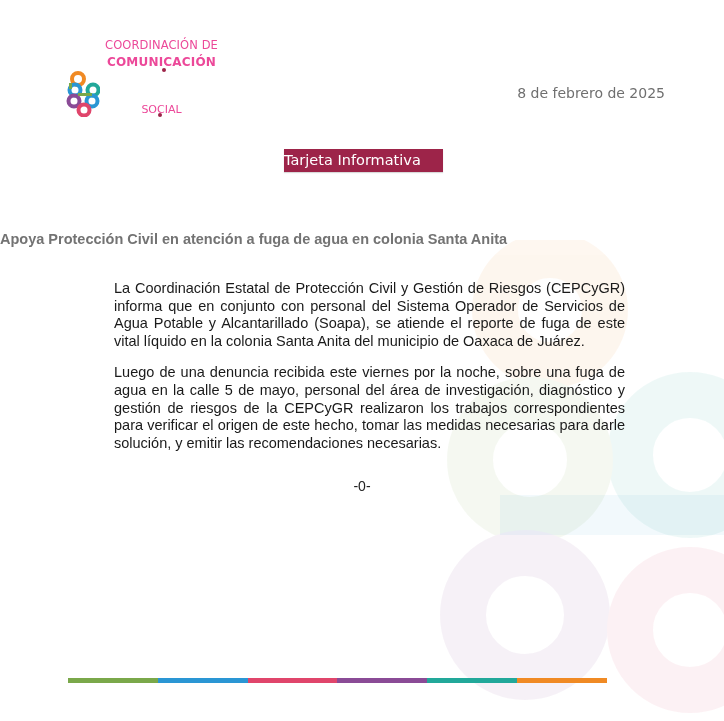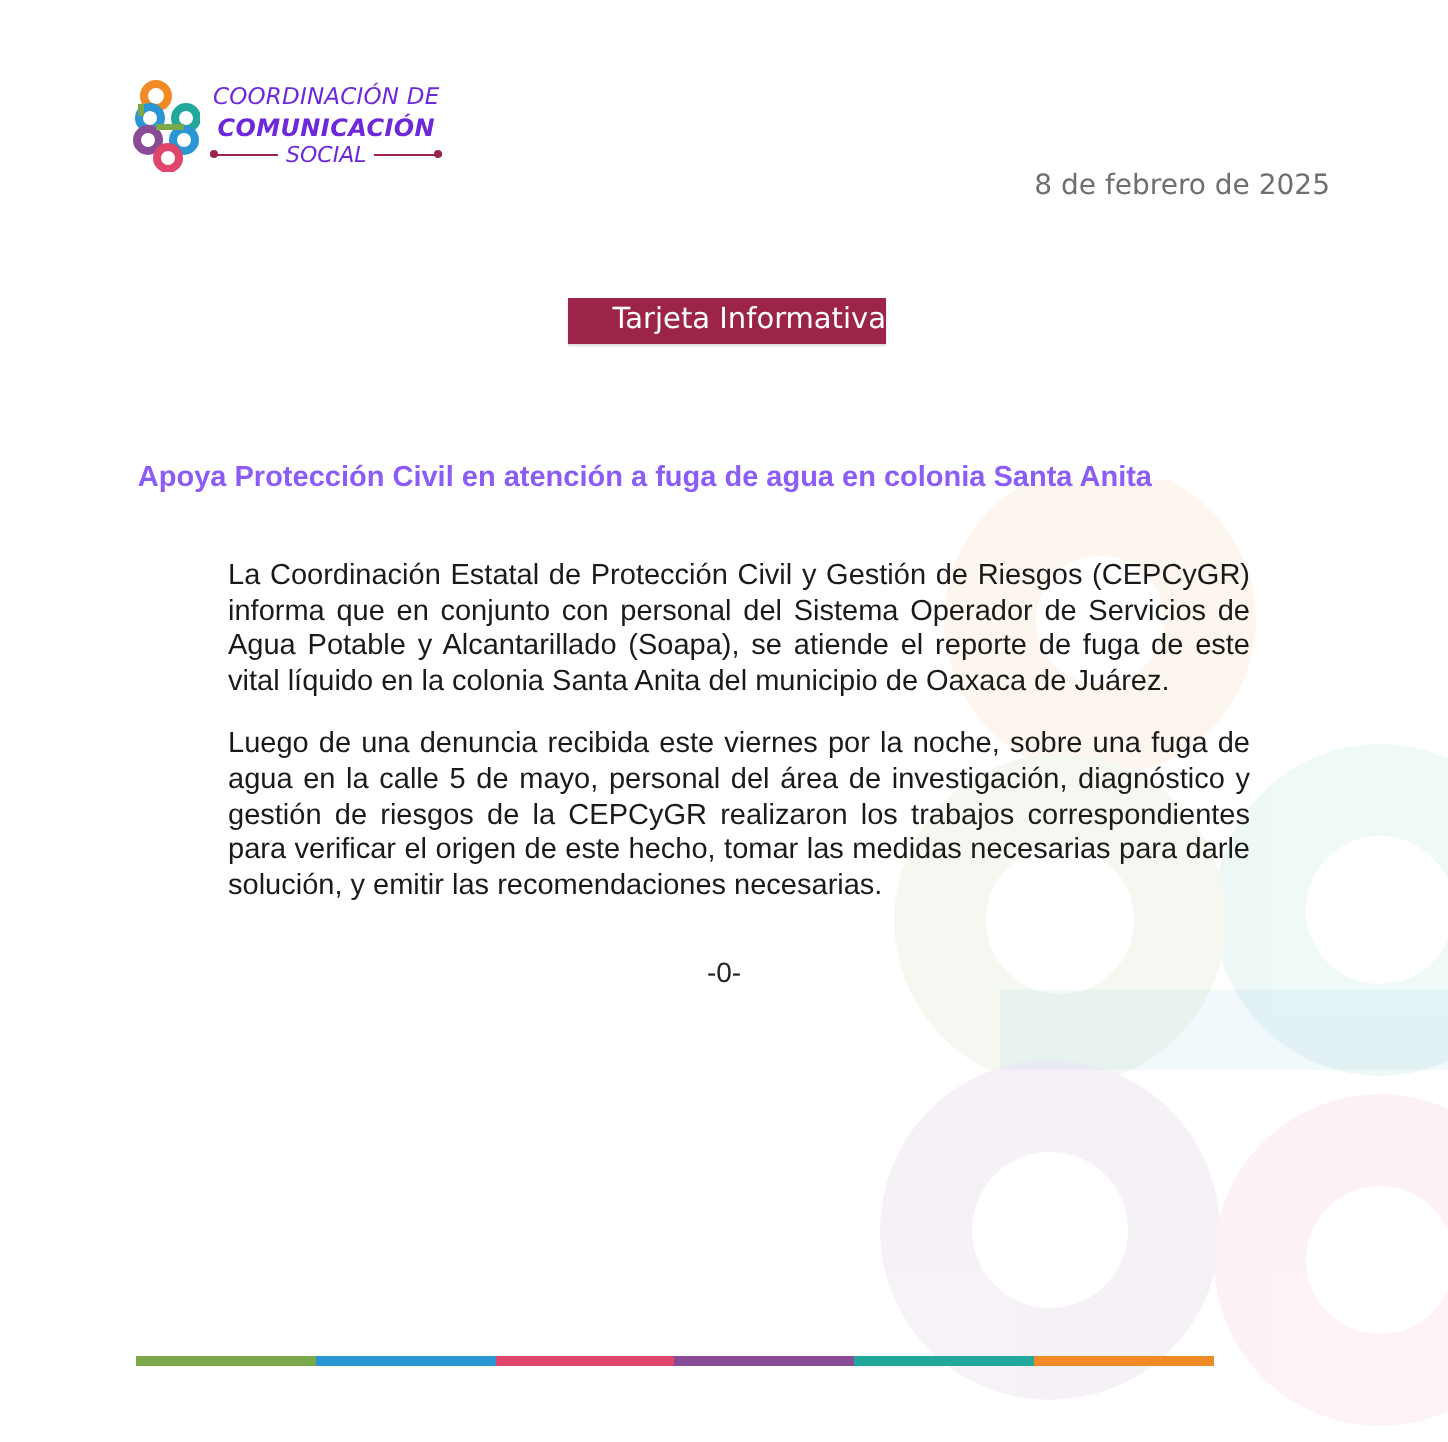--- a/index.html
+++ b/index.html
@@ -31,24 +31,23 @@
       display: flex;
       align-items: center;
       z-index: 2;
     }
     .logo-icon {
       width: 34px;
       height: 46px;
     }
     .logo-text {
       margin-left: 5px;
-      color: #6d28d9;
+      color: #ec4899;
       line-height: 1;
       text-align: center;
-      font-style: italic;
     }
     .logo-line1 {
       font-size: 11.5px;
       letter-spacing: 0.1px;
       font-family: "DejaVu Sans", sans-serif;
       font-weight: normal;
       display: block;
     }
     .logo-line2 {
       font-size: 12px;
@@ -58,20 +57,21 @@
       margin-top: 4px;
       letter-spacing: 0.2px;
     }
     .logo-line3 {
       display: flex;
       align-items: center;
       justify-content: space-between;
       font-size: 11px;
       font-family: "DejaVu Sans", sans-serif;
       margin-top: 2px;
+      flex-direction: column;
     }
     .logo-line3 .rule {
       flex: 0 0 34px;
       height: 1px;
       background: #9d2449;
       position: relative;
     }
     .logo-line3 .rule.left::before,
     .logo-line3 .rule.right::after {
       content: "";
@@ -99,33 +99,33 @@
       position: absolute;
       left: 284px;
       top: 149px;
       width: 159px;
       height: 23px;
       background: #9d2449;
       color: #ffffff;
       font-family: "DejaVu Sans", sans-serif;
       font-size: 14.5px;
       line-height: 23px;
-      text-align: right;
+      text-align: left;
       z-index: 2;
       box-shadow: 0 1px 1px rgba(0,0,0,0.15);
     }
     .headline {
       position: absolute;
       left: 0;
       width: 576px;
       top: 231px;
-      text-align: right;
+      text-align: left;
       font-weight: bold;
       font-size: 14.5px;
-      color: #8b5cf6;
+      color: #737373;
       z-index: 2;
     }
     .body {
       position: absolute;
       left: 102px;
       width: 523px;
       top: 280px;
       z-index: 2;
     }
     .para {

